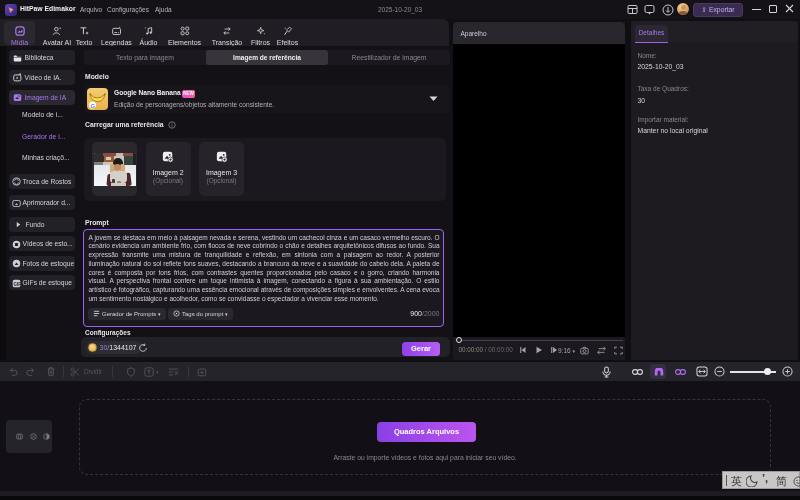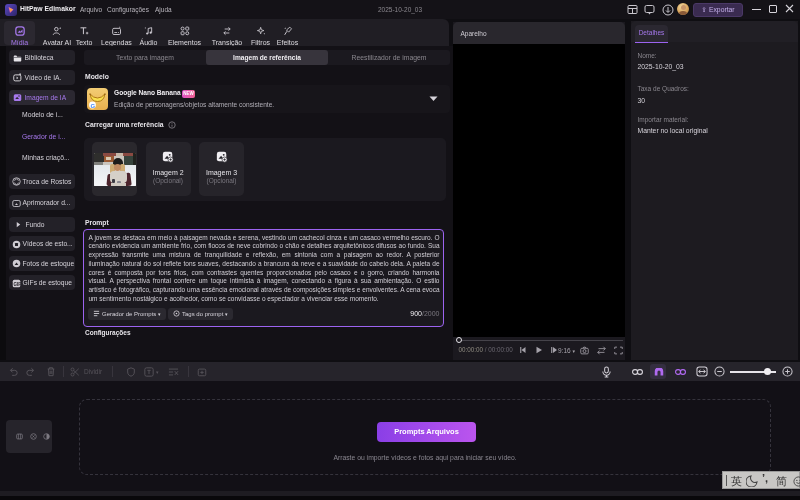--- a/index.html
+++ b/index.html
@@ -282,20 +282,28 @@
           </svg>Gerador de Prompts <span style="font-size:5px">▾</span></div>
     <div class="abs" style="left:84px;top:78px;height:12px;background:#2b2930;border-radius:3px;color:#d6d3da;font-size:6px;line-height:12px;padding:0 5px;white-space:nowrap">
       <svg class="ico" width="7" height="7" viewBox="0 0 8 8" style="margin-right:2px">
             <circle cx="4" cy="4" r="3" fill="none" stroke="#d6d3da" stroke-width="0.9"></circle>
             <circle cx="4" cy="4" r="0.9" fill="#d6d3da"></circle>
           </svg>Tags do prompt <span style="font-size:5px">▾</span></div>
     <div class="abs" style="right:3.5px;top:80px;font-size:7px;color:#f0eef2">900<span style="color:#7a777f">/2000</span></div>
   </div>
 
   <div class="abs" style="left:7px;top:283px;font-size:6.5px;font-weight:bold;color:#e6e4e9">Configurações</div>
+  <div class="abs" style="left:3px;top:291px;width:369px;height:20px;background:#232128;border-radius:5px">
+    <div class="abs" style="left:4.5px;top:4px;height:13px;background:#2e2c33;border-radius:7px;padding:0 5px 0 2px;font-size:7px;line-height:13px;white-space:nowrap;color:#e8e6ea">
+      <span class="ico" style="display:inline-block;width:9px;height:9px;border-radius:50%;background:radial-gradient(circle at 40% 35%,#f8d88a,#e8a94e);border:0.5px solid #c8913a;margin-right:3px;vertical-align:-2px"></span><span style="color:#9181d8">30/</span>1344107</div>
+    <svg class="abs" style="left:57px;top:6px" width="10" height="10" viewBox="0 0 12 12">
+          <path d="M10 6 A4 4 0 1 1 8 2.5 M8 0.8 L8.3 2.8 L6.3 3.2" fill="none" stroke="#cfccd3" stroke-width="1.1"></path>
+        </svg>
+    <div class="abs" style="right:10px;top:4.5px;width:38px;height:14px;border-radius:3.5px;background:linear-gradient(90deg,#8f42e8,#b45ef2);color:#fff;font-size:7.5px;font-weight:bold;line-height:14px;text-align:center">Gerar</div>
+  </div>
 </div>
 
 <div class="abs" id="preview" style="left:452.5px;top:21.5px;width:172.5px;height:338.5px;background:#1b191f">
   <div class="abs" style="left:0;top:0;width:172.5px;height:22.5px;background:#29272d;border-radius:5px 5px 0 0">
     <div class="abs" style="left:8px;top:8px;font-size:6.5px;color:#cfccd3">Aparelho</div>
   </div>
   <div class="abs" style="left:0;top:22.5px;width:172.5px;height:293px;background:#000"></div>
 
   <div class="abs" style="left:8px;top:318px;width:162px;height:1px;background:#45434a"></div>
   <div class="abs" style="left:3px;top:315.5px;width:6px;height:6px;border-radius:50%;background:#1b191f;border:1.2px solid #e6e4e9"></div>
@@ -417,21 +425,21 @@
         </svg>
     <svg class="abs" style="left:23.5px;top:13.5px" width="7" height="7" viewBox="0 0 10 10">
           <circle cx="5" cy="5" r="4" fill="none" stroke="#7d7a82" stroke-width="1.1"></circle>
           <path d="M3.5 3.5 L6.5 6.5 M6.5 3.5 L3.5 6.5" stroke="#7d7a82" stroke-width="1"></path>
         </svg>
     <svg class="abs" style="left:37px;top:13.5px" width="7" height="7" viewBox="0 0 10 10">
           <circle cx="5" cy="5" r="4" fill="none" stroke="#7d7a82" stroke-width="1.1"></circle>
           <path d="M5 1 A4 4 0 0 1 5 9 Z" fill="#7d7a82"></path>
         </svg>
   </div>
-  <div class="abs" style="left:377px;top:59.5px;width:99px;height:20px;border-radius:4px;background:linear-gradient(90deg,#8a3fe6,#bb55ee);color:#fff;font-size:7.5px;font-weight:bold;line-height:20px;text-align:center">Prompts Arquivos</div>
+  <div class="abs" style="left:377px;top:59.5px;width:99px;height:20px;border-radius:4px;background:linear-gradient(90deg,#8a3fe6,#bb55ee);color:#fff;font-size:7.5px;font-weight:bold;line-height:20px;text-align:center">Quadros Arquivos</div>
   <div class="abs" style="left:79px;top:92px;width:692px;text-align:center;font-size:6.8px;color:#8a8790">Arraste ou importe vídeos e fotos aqui para iniciar seu vídeo.</div>
   <div class="abs" style="left:0;top:129px;width:800px;height:5px;background:#1e1c22"></div>
   <div class="abs" style="left:0;top:134px;width:800px;height:4px;background:#09080b"></div>
 </div>
 
 <div class="abs" style="left:722px;top:471px;width:78px;height:17.5px;background:#c8c7c5;border:1px solid #9a9a9a;z-index:50">
   <div class="abs" style="left:3px;top:3px;width:1px;height:11px;background:#555"></div>
   <div class="abs" style="left:8px;top:2px;font-size:11px;color:#333;font-family:'Liberation Sans'">英</div>
   <svg class="abs" style="left:23px;top:3px" width="12" height="12" viewBox="0 0 12 12">
         <path d="M5 1 A5.5 5.5 0 1 0 11 7 A4.5 4.5 0 0 1 5 1 Z" fill="none" stroke="#444" stroke-width="1.1"></path>

